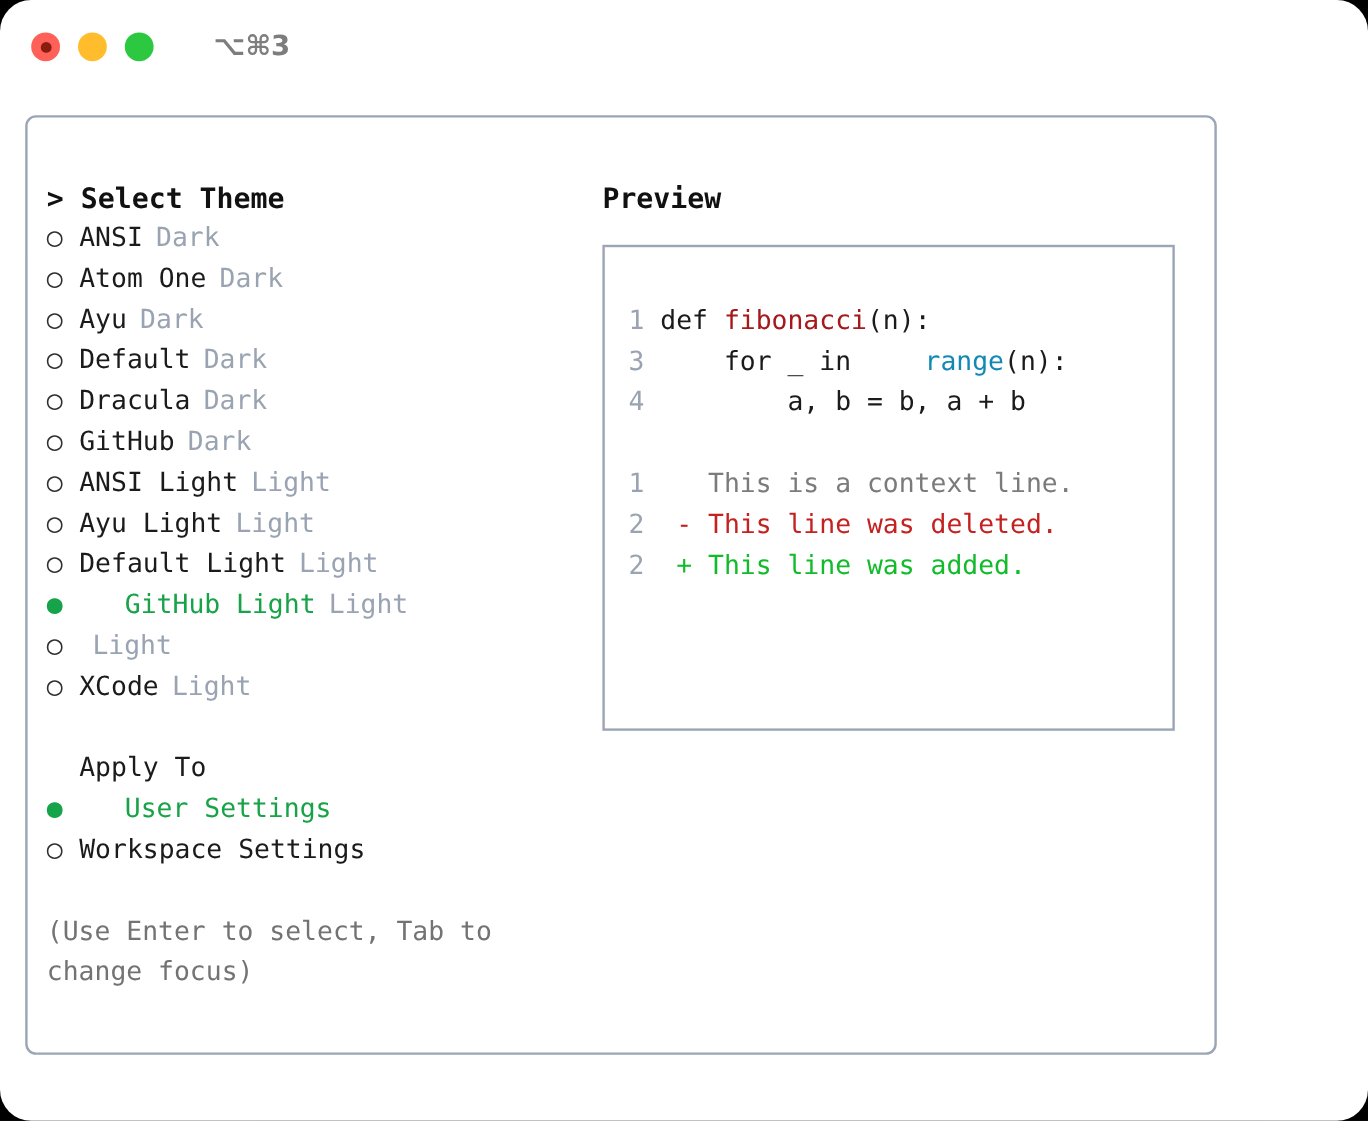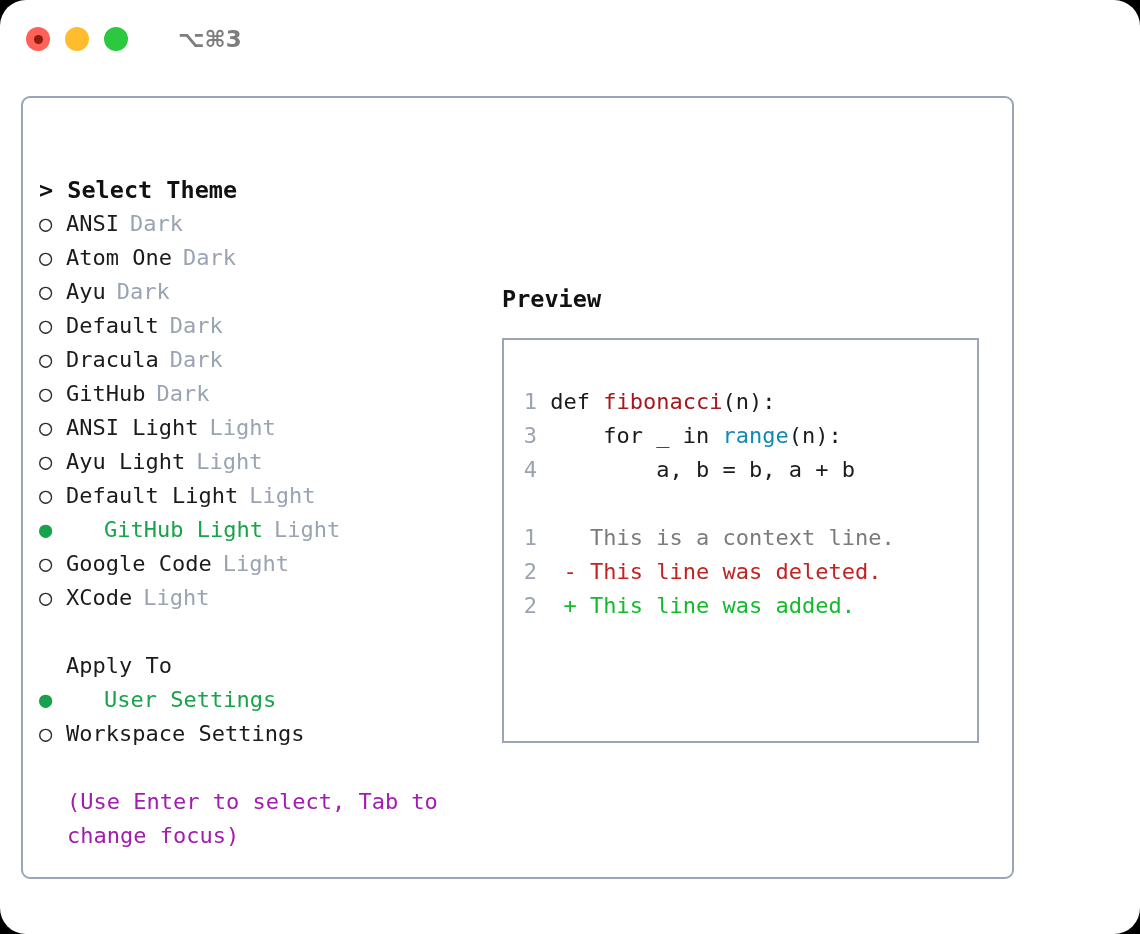--- a/index.html
+++ b/index.html
@@ -55,21 +55,20 @@
     width: 993px; height: 783px;
     border: 2px solid #9aa5b5;
     border-radius: 9px;
     background: #ffffff;
   }
   .content {
     position: absolute;
     left: 0; top: 0;
     width: 100%; height: 100%;
     display: flex;
-    align-items: center;
   }
   .left-pane {
     width: 470px;
     padding: 50px 0 0 16px;
   }
   .right-pane {
     flex: 1;
     padding: 50px 0 0 9px;
   }
   
@@ -103,24 +102,23 @@
     font-size: 22px;
     line-height: 34px;
     color: #1b1b1b;
     white-space: pre;
     padding-left: 27px;
   }
   .spacer-lg { height: 34px; }
   .hint {
     font-size: 22px;
     line-height: 34px;
-    color: #a21caf;
+    color: #737373;
     white-space: pre-wrap;
     max-width: 410px;
-    margin-left: 28px;
   }
   
   .preview-title {
     font-size: 23.5px;
     font-weight: bold;
     color: #111111;
     line-height: 34px;
     white-space: pre;
   }
   .preview-box {
@@ -138,21 +136,21 @@
     color: #1b1b1b;
   }
   .gutter {
     color: #9aa3b2;
     display: inline-block;
     width: 15px;
     text-align: right;
   }
   .tok-fn    { color: #a5181b; }
   .tok-num   { color: #0b7f80; }
-  .tok-call  { color: #1289b5; }
+  .tok-call  { color: #1289b5; margin-left: 48px; }
   .blank-line { height: 34px; }
   .diff-ctx { color: #7b7b7b; }
   .diff-del { color: #c42121; }
   .diff-add { color: #12bb2b; }
 </style>
 </head>
 <body>
 
 <div class="window">
 
@@ -176,21 +174,21 @@
             <div class="opt-row"><span class="marker">○</span><span class="opt-name">ANSI</span><span class="opt-badge">Dark</span></div>
             <div class="opt-row"><span class="marker">○</span><span class="opt-name">Atom One</span><span class="opt-badge">Dark</span></div>
             <div class="opt-row"><span class="marker">○</span><span class="opt-name">Ayu</span><span class="opt-badge">Dark</span></div>
             <div class="opt-row"><span class="marker">○</span><span class="opt-name">Default</span><span class="opt-badge">Dark</span></div>
             <div class="opt-row"><span class="marker">○</span><span class="opt-name">Dracula</span><span class="opt-badge">Dark</span></div>
             <div class="opt-row"><span class="marker">○</span><span class="opt-name">GitHub</span><span class="opt-badge">Dark</span></div>
             <div class="opt-row"><span class="marker">○</span><span class="opt-name">ANSI Light</span><span class="opt-badge">Light</span></div>
             <div class="opt-row"><span class="marker">○</span><span class="opt-name">Ayu Light</span><span class="opt-badge">Light</span></div>
             <div class="opt-row"><span class="marker">○</span><span class="opt-name">Default Light</span><span class="opt-badge">Light</span></div>
             <div class="opt-row selected"><span class="marker sel">●</span><span class="opt-name">GitHub Light</span><span class="opt-badge">Light</span></div>
-            <div class="opt-row"><span class="marker">○</span><span class="opt-name">Google Code</span><span class="opt-badge">Light</span></div>
+            <div class="opt-row"><span class="marker">○</span><span class="opt-badge">Light</span></div>
             <div class="opt-row"><span class="marker">○</span><span class="opt-name">XCode</span><span class="opt-badge">Light</span></div>
           </div>
         <div class="spacer-lg"></div>
         <div class="applyto-header">Apply To</div>
         <div id="applyto-list">
             <div class="opt-row selected"><span class="marker sel">●</span><span class="opt-name">User Settings</span></div>
             <div class="opt-row"><span class="marker">○</span><span class="opt-name">Workspace Settings</span></div>
           </div>
         <div class="spacer-lg"></div>
         <div class="hint">(Use Enter to select, Tab to change focus)</div>

